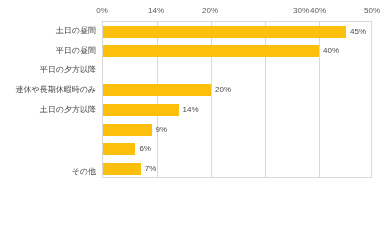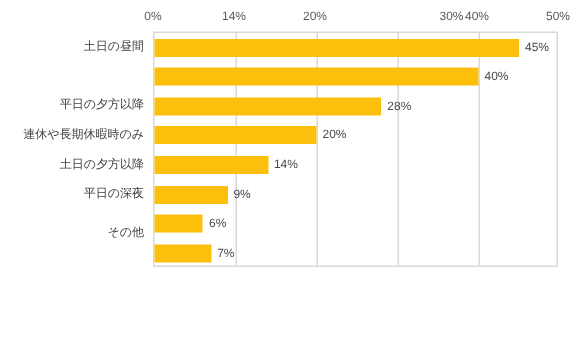--- a/index.html
+++ b/index.html
@@ -133,24 +133,20 @@
       </div>
     <div class="rows">
         <div class="row" style="top: 0px; height: 19.625px;">
           <div class="bar" style="width: 243px; background: rgb(252, 192, 12);"></div>
           <span class="bar-value" style="left: 243px;">45%</span>
         </div>
         <div class="row" style="top: 19.625px; height: 19.625px;">
           <div class="bar" style="width: 216px; background: rgb(252, 192, 12);"></div>
           <span class="bar-value" style="left: 216px;">40%</span>
         </div>
-        <div class="row" style="top: 39.25px; height: 19.625px;">
-          <div class="bar" style="width: 151.2px; background: rgb(252, 192, 12);"></div>
-          <span class="bar-value" style="left: 151.2px;">28%</span>
-        </div>
         <div class="row" style="top: 58.875px; height: 19.625px;">
           <div class="bar" style="width: 108px; background: rgb(252, 192, 12);"></div>
           <span class="bar-value" style="left: 108px;">20%</span>
         </div>
         <div class="row" style="top: 78.5px; height: 19.625px;">
           <div class="bar" style="width: 75.6px; background: rgb(252, 192, 12);"></div>
           <span class="bar-value" style="left: 75.6px;">14%</span>
         </div>
         <div class="row" style="top: 98.125px; height: 19.625px;">
           <div class="bar" style="width: 48.6px; background: rgb(252, 192, 12);"></div>
@@ -162,20 +158,20 @@
         </div>
         <div class="row" style="top: 137.375px; height: 19.625px;">
           <div class="bar" style="width: 37.8px; background: rgb(252, 192, 12);"></div>
           <span class="bar-value" style="left: 37.8px;">7%</span>
         </div>
       </div>
   </div>
 
   <div class="cat-labels">
       <div class="cat-label" style="top: 0px; height: 19.625px; line-height: 19.625px;">土日の昼間</div>
+      <div class="cat-label" style="top: 19.625px; height: 19.625px; line-height: 19.625px;">平日の昼間</div>
       <div class="cat-label" style="top: 39.25px; height: 19.625px; line-height: 19.625px;">平日の夕方以降</div>
       <div class="cat-label" style="top: 58.875px; height: 19.625px; line-height: 19.625px;">連休や長期休暇時のみ</div>
       <div class="cat-label" style="top: 78.5px; height: 19.625px; line-height: 19.625px;">土日の夕方以降</div>
-      <div class="cat-label" style="top: 98.125px; height: 19.625px; line-height: 19.625px;">平日の深夜</div>
-      <div class="cat-label" style="top: 124px; height: 19.625px; line-height: 19.625px;">その他</div>
+      <div class="cat-label" style="top: 141px; height: 19.625px; line-height: 19.625px;">その他</div>
     </div>
 
 </div>
 
 </body></html>

